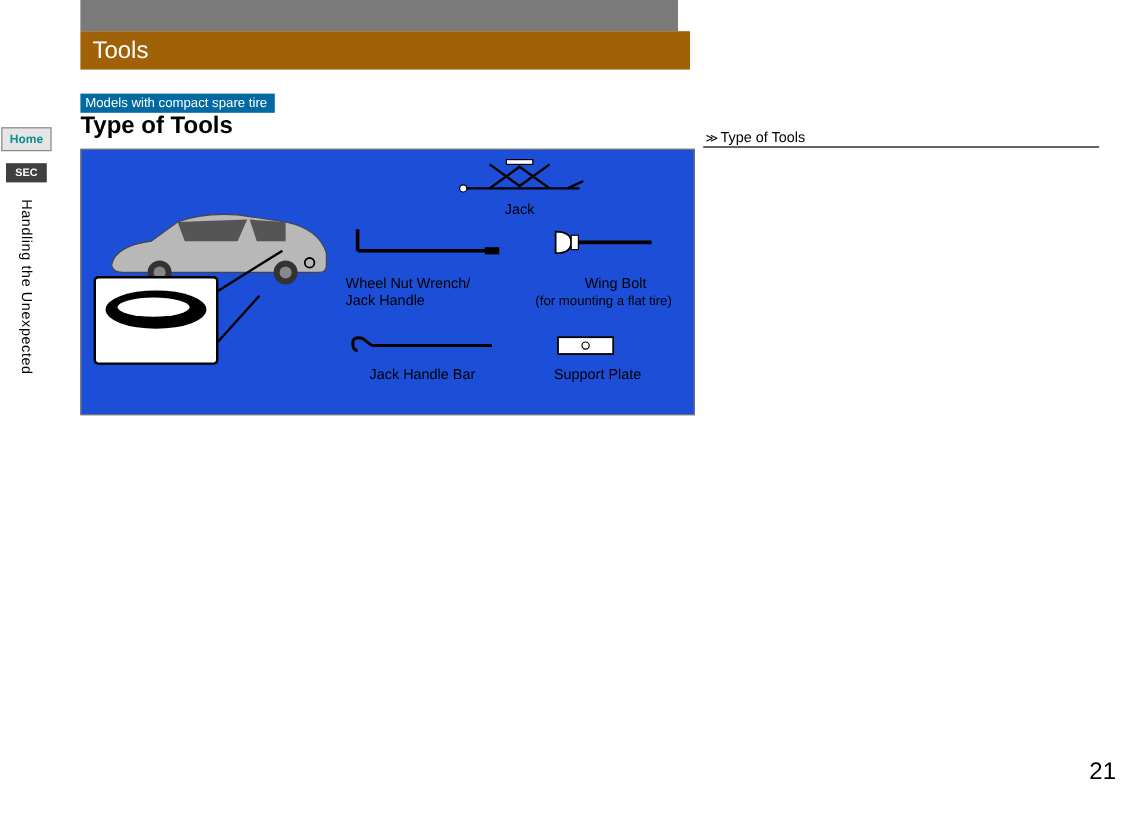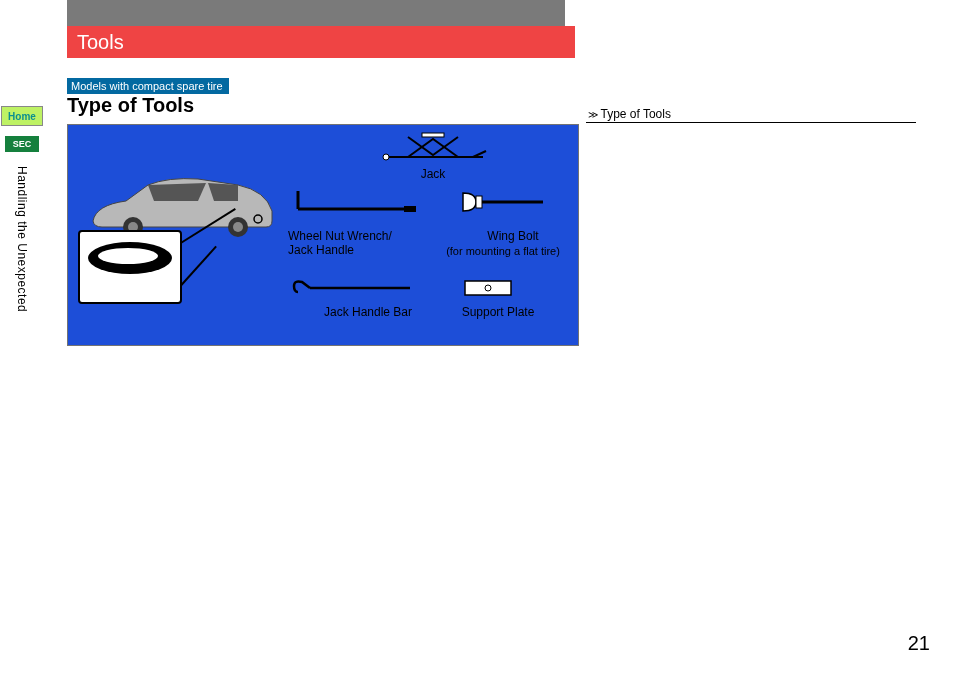--- a/index.html
+++ b/index.html
@@ -19,54 +19,54 @@
     width: 498px;
     height: 26px;
     background: #7a7a7a;
   }
   .header {
     position: absolute;
     left: 67px;
     top: 26px;
     width: 498px;
     height: 32px;
-    background: #ef4444;
+    background: #a16207;
     color: #fff;
     display: flex;
     align-items: center;
     padding-left: 10px;
     font-size: 20px;
     font-weight: 400;
   }
   .sidebar {
     position: absolute;
     left: 0;
     top: 106px;
     width: 44px;
     display: flex;
     flex-direction: column;
     align-items: center;
   }
   .sidebar-home {
     width: 40px;
     height: 18px;
     border: 1px solid #888;
-    background: #bef264;
+    background: #e5e5e5;
     color: #0b8f8f;
     font-size: 10px;
     font-weight: bold;
     display: flex;
     align-items: center;
     justify-content: center;
     margin-bottom: 10px;
   }
   .sidebar-sec {
     width: 34px;
     height: 16px;
-    background: #15803d;
+    background: #404040;
     color: #fff;
     font-size: 9px;
     font-weight: bold;
     display: flex;
     align-items: center;
     justify-content: center;
     margin-bottom: 14px;
   }
   .sidebar-vert {
     writing-mode: vertical-rl;
@@ -165,21 +165,21 @@
     text-align: center;
   }
   .jack-img  { left: 310px; top: 6px;  width: 110px; }
   .jack-lbl  { left: 340px; top: 42px; width: 50px;  }
   .wrench-img{ left: 220px; top: 62px; width: 130px; }
   .wrench-lbl{ left: 220px; top: 104px;width: 130px; text-align:left;}
   .wing-img  { left: 390px; top: 62px; width: 90px;  }
   .wing-lbl  { left: 380px; top: 104px;width: 130px; }
   .wing-sub  { left: 355px; top: 120px;width: 160px; font-size:11px;}
   .bar-img   { left: 224px; top: 148px;width: 120px; }
-  .bar-lbl   { left: 224px; top: 180px;width: 120px; text-align:right;}
+  .bar-lbl   { left: 224px; top: 180px;width: 120px; text-align:center;}
   .plate-img { left: 395px; top: 148px;width: 50px;  }
   .plate-lbl { left: 380px; top: 180px;width: 100px; }
   svg.icon { width:100%; height:30px; }
   
   .right-col {
     position: absolute;
     left: 586px;
     top: 107px;
     width: 330px;
   }

